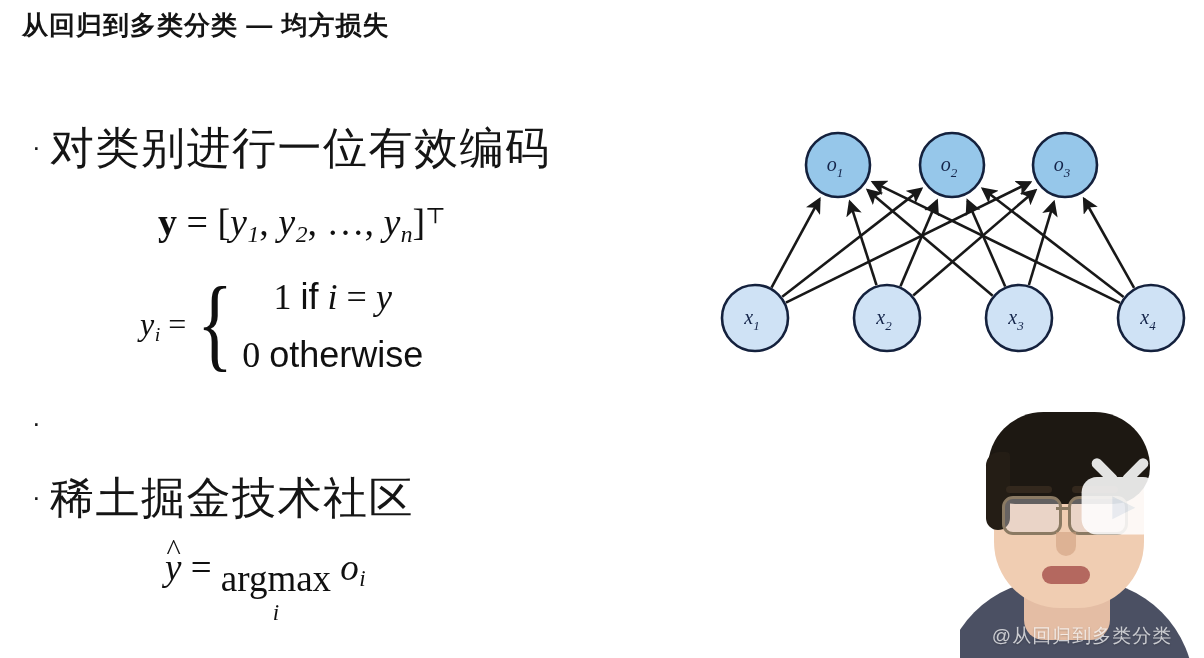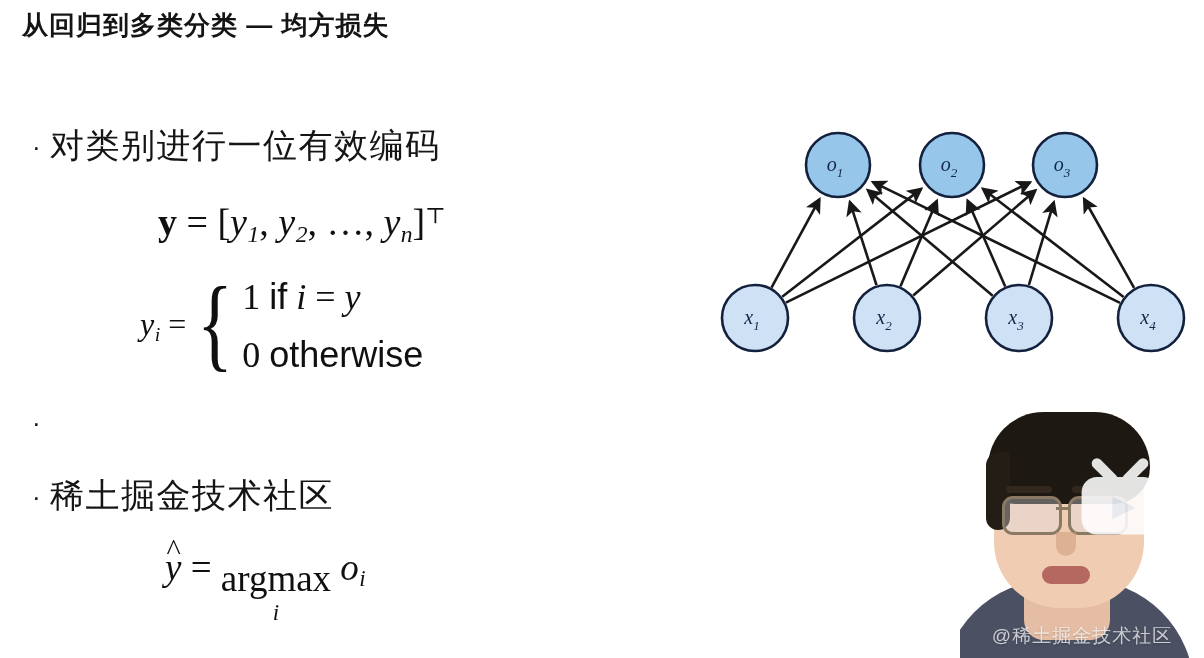--- a/index.html
+++ b/index.html
@@ -43,26 +43,25 @@
   }
   .bullet-dot {
     width: 18px;
     flex: 0 0 18px;
     font-size: 26px;
     line-height: 50px;
     color: #151515;
     text-align: left;
   }
   .bullet-text {
-    font-size: 34px;
+    font-size: 44px;
     line-height: 52px;
     color: #151515;
     letter-spacing: 1.5px;
     white-space: nowrap;
-    font-family: Liberation Mono, monospace;
   }
 
   
   .math {
     font-family: "Liberation Serif", "DejaVu Serif", serif;
     color: #101010;
   }
   .mi { font-style: italic; }
   .mb { font-weight: bold; font-style: normal; }
   .mup { font-style: normal; }
@@ -112,20 +111,21 @@
   .pw-cases {
     display: flex;
     flex-direction: column;
     justify-content: center;
     margin-left: 4px;
   }
   .pw-case {
     font-size: 36px;
     line-height: 58px;
     white-space: nowrap;
+    text-align: center;
   }
 
   
   .eq-argmax {
     position: absolute;
     left: 165px;
     top: 546px;
     font-size: 37px;
     white-space: nowrap;
   }
@@ -410,14 +410,14 @@
   <div class="vid-bridge"></div>
   <div class="vid-nose"></div>
   <div class="vid-mouth"></div>
 
   <svg class="vid-logo" viewBox="0 0 100 100">
     <path d="M26 12 L42 28 M74 12 L58 28" stroke="#ffffff" stroke-width="11" stroke-linecap="round" fill="none"></path>
     <rect x="10" y="26" width="80" height="60" rx="16" ry="16" fill="#ffffff"></rect>
     <path d="M42 46 L66 58 L42 70 Z" fill="#e8eef5"></path>
   </svg>
 
-  <div class="vid-watermark">@稀土掘金技术社区</div>
+  <div class="vid-watermark">@从回归到多类分类</div>
 </div>
 
 </body></html>

